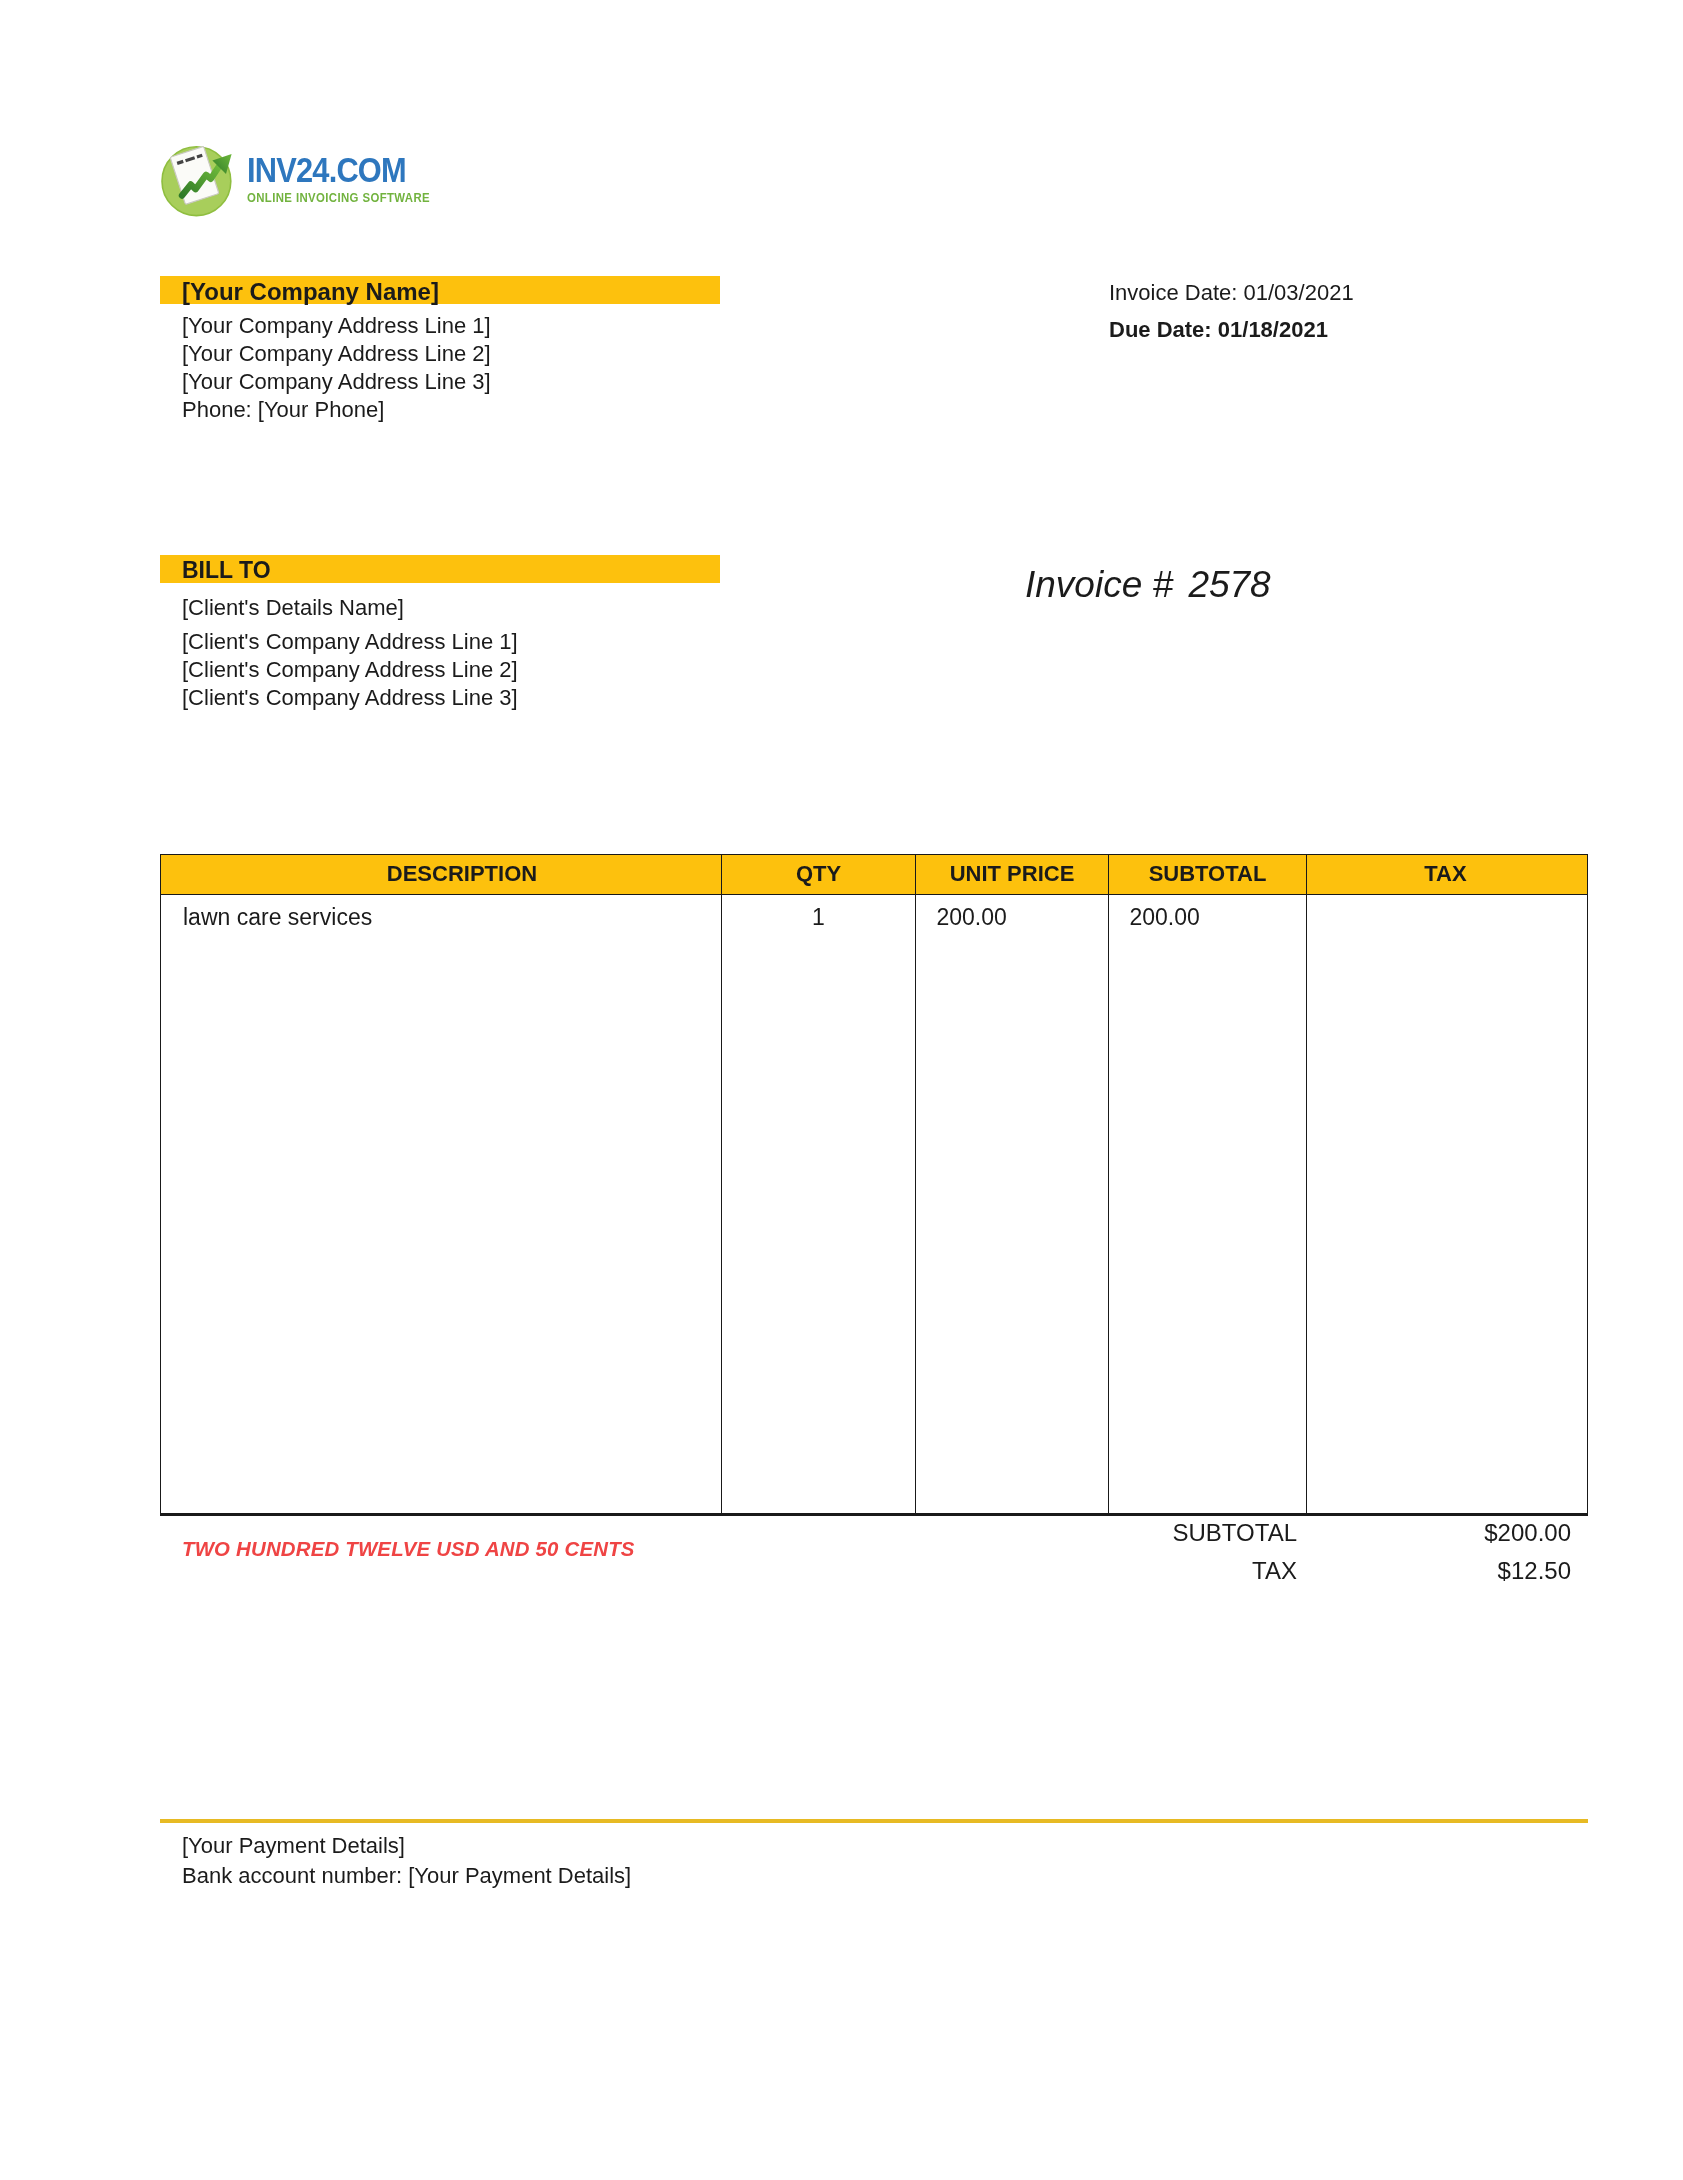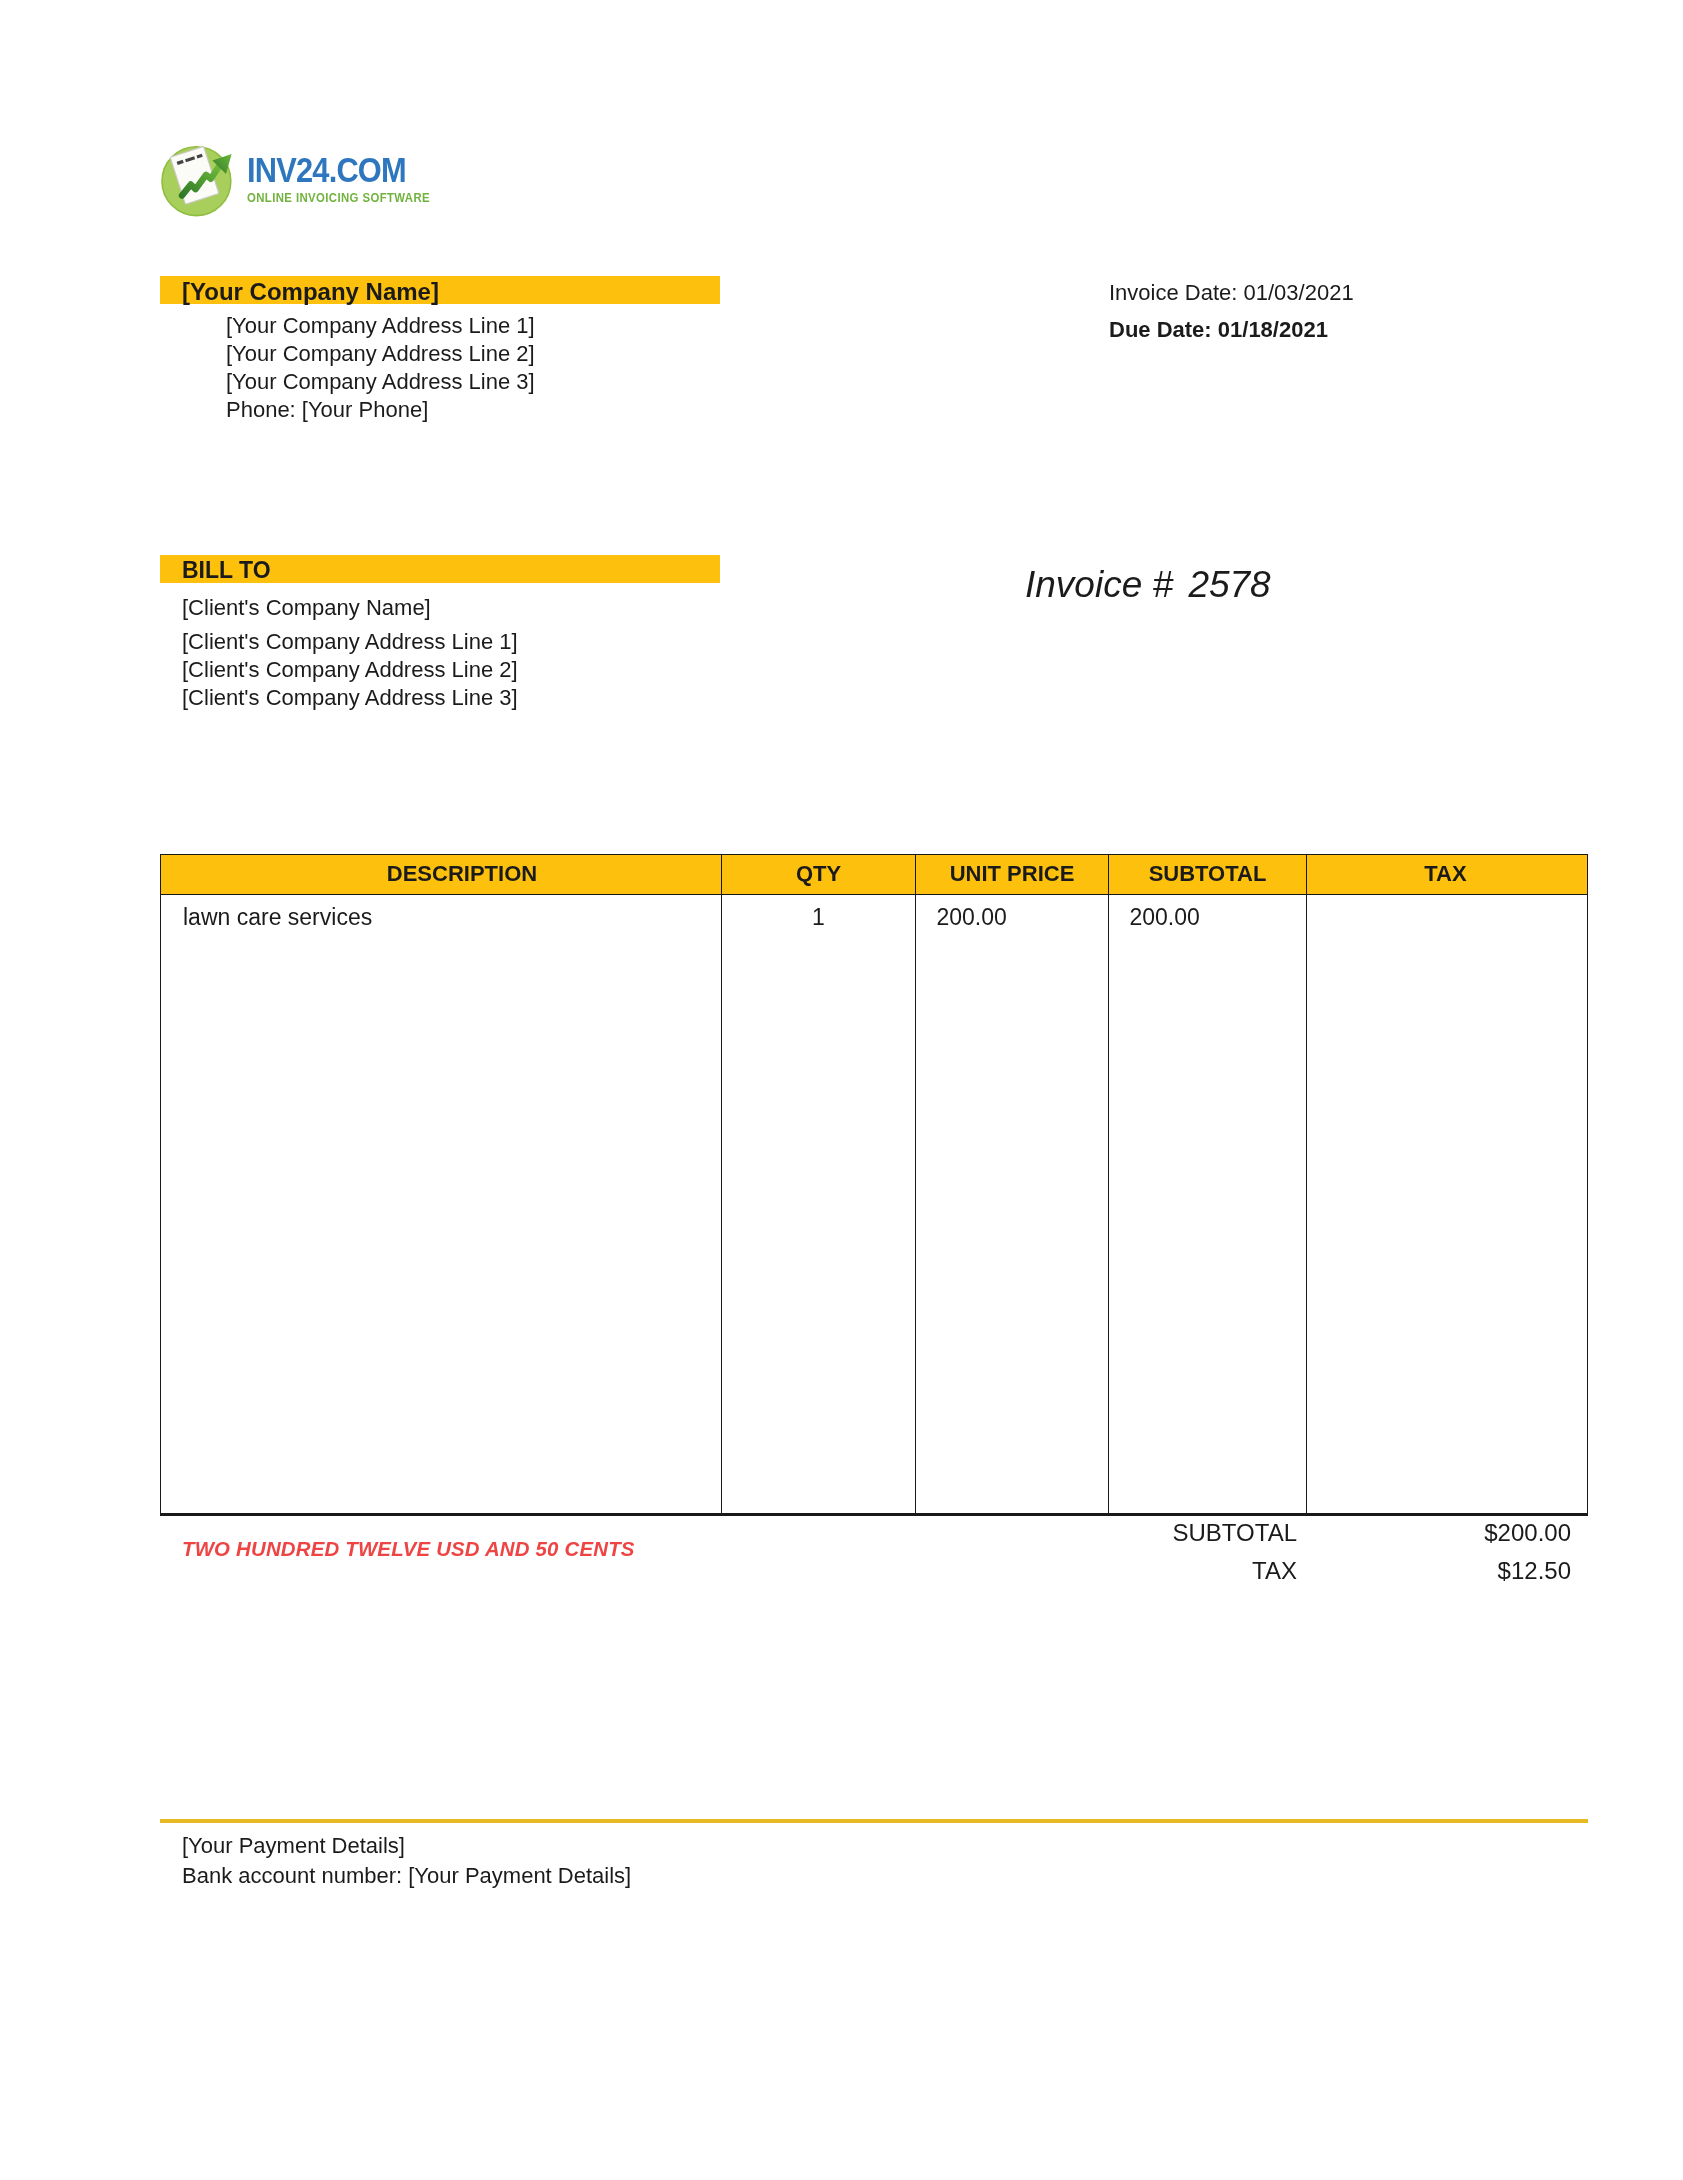--- a/index.html
+++ b/index.html
@@ -36,21 +36,21 @@
     background:#fdc10d;
     font-size:24px;font-weight:700;color:#1b1b1b;
     line-height:31.5px;padding-left:22px;box-sizing:border-box;
     white-space:nowrap;
   }
   .banner.company{top:276px;}
   .banner.billto{top:555px;font-size:23px;}
 
   
   .addr-block{position:absolute;left:182px;font-size:22px;line-height:28px;}
-  .company-lines{top:312px;margin-left:44px;}
+  .company-lines{top:312px;}
   .client-lines{top:594px;}
   .client-lines .client-name{margin-bottom:6px;}
 
   
   .meta{position:absolute;left:1109px;top:280px;font-size:22px;line-height:25.6px;}
   .meta .due{margin-top:11px;font-weight:700;}
 
   
   .invoice-no{
     position:absolute;left:1025px;top:564px;
@@ -148,21 +148,21 @@
 
   <div class="meta">
     <div>Invoice Date: 01/03/2021</div>
     <div class="due">Due Date: 01/18/2021</div>
   </div>
 
   <div class="banner billto">
     <span>BILL TO</span>
   </div>
   <div class="addr-block client-lines">
-    <div class="client-name">[Client's Company Name]</div>
+    <div class="client-name">[Client's Details Name]</div>
     <div>[Client's Company Address Line 1]</div>
     <div>[Client's Company Address Line 2]</div>
     <div>[Client's Company Address Line 3]</div>
   </div>
 
   <div class="invoice-no">
     <span>Invoice #</span><span class="num">2578</span>
   </div>
 
   <div class="items-table">

